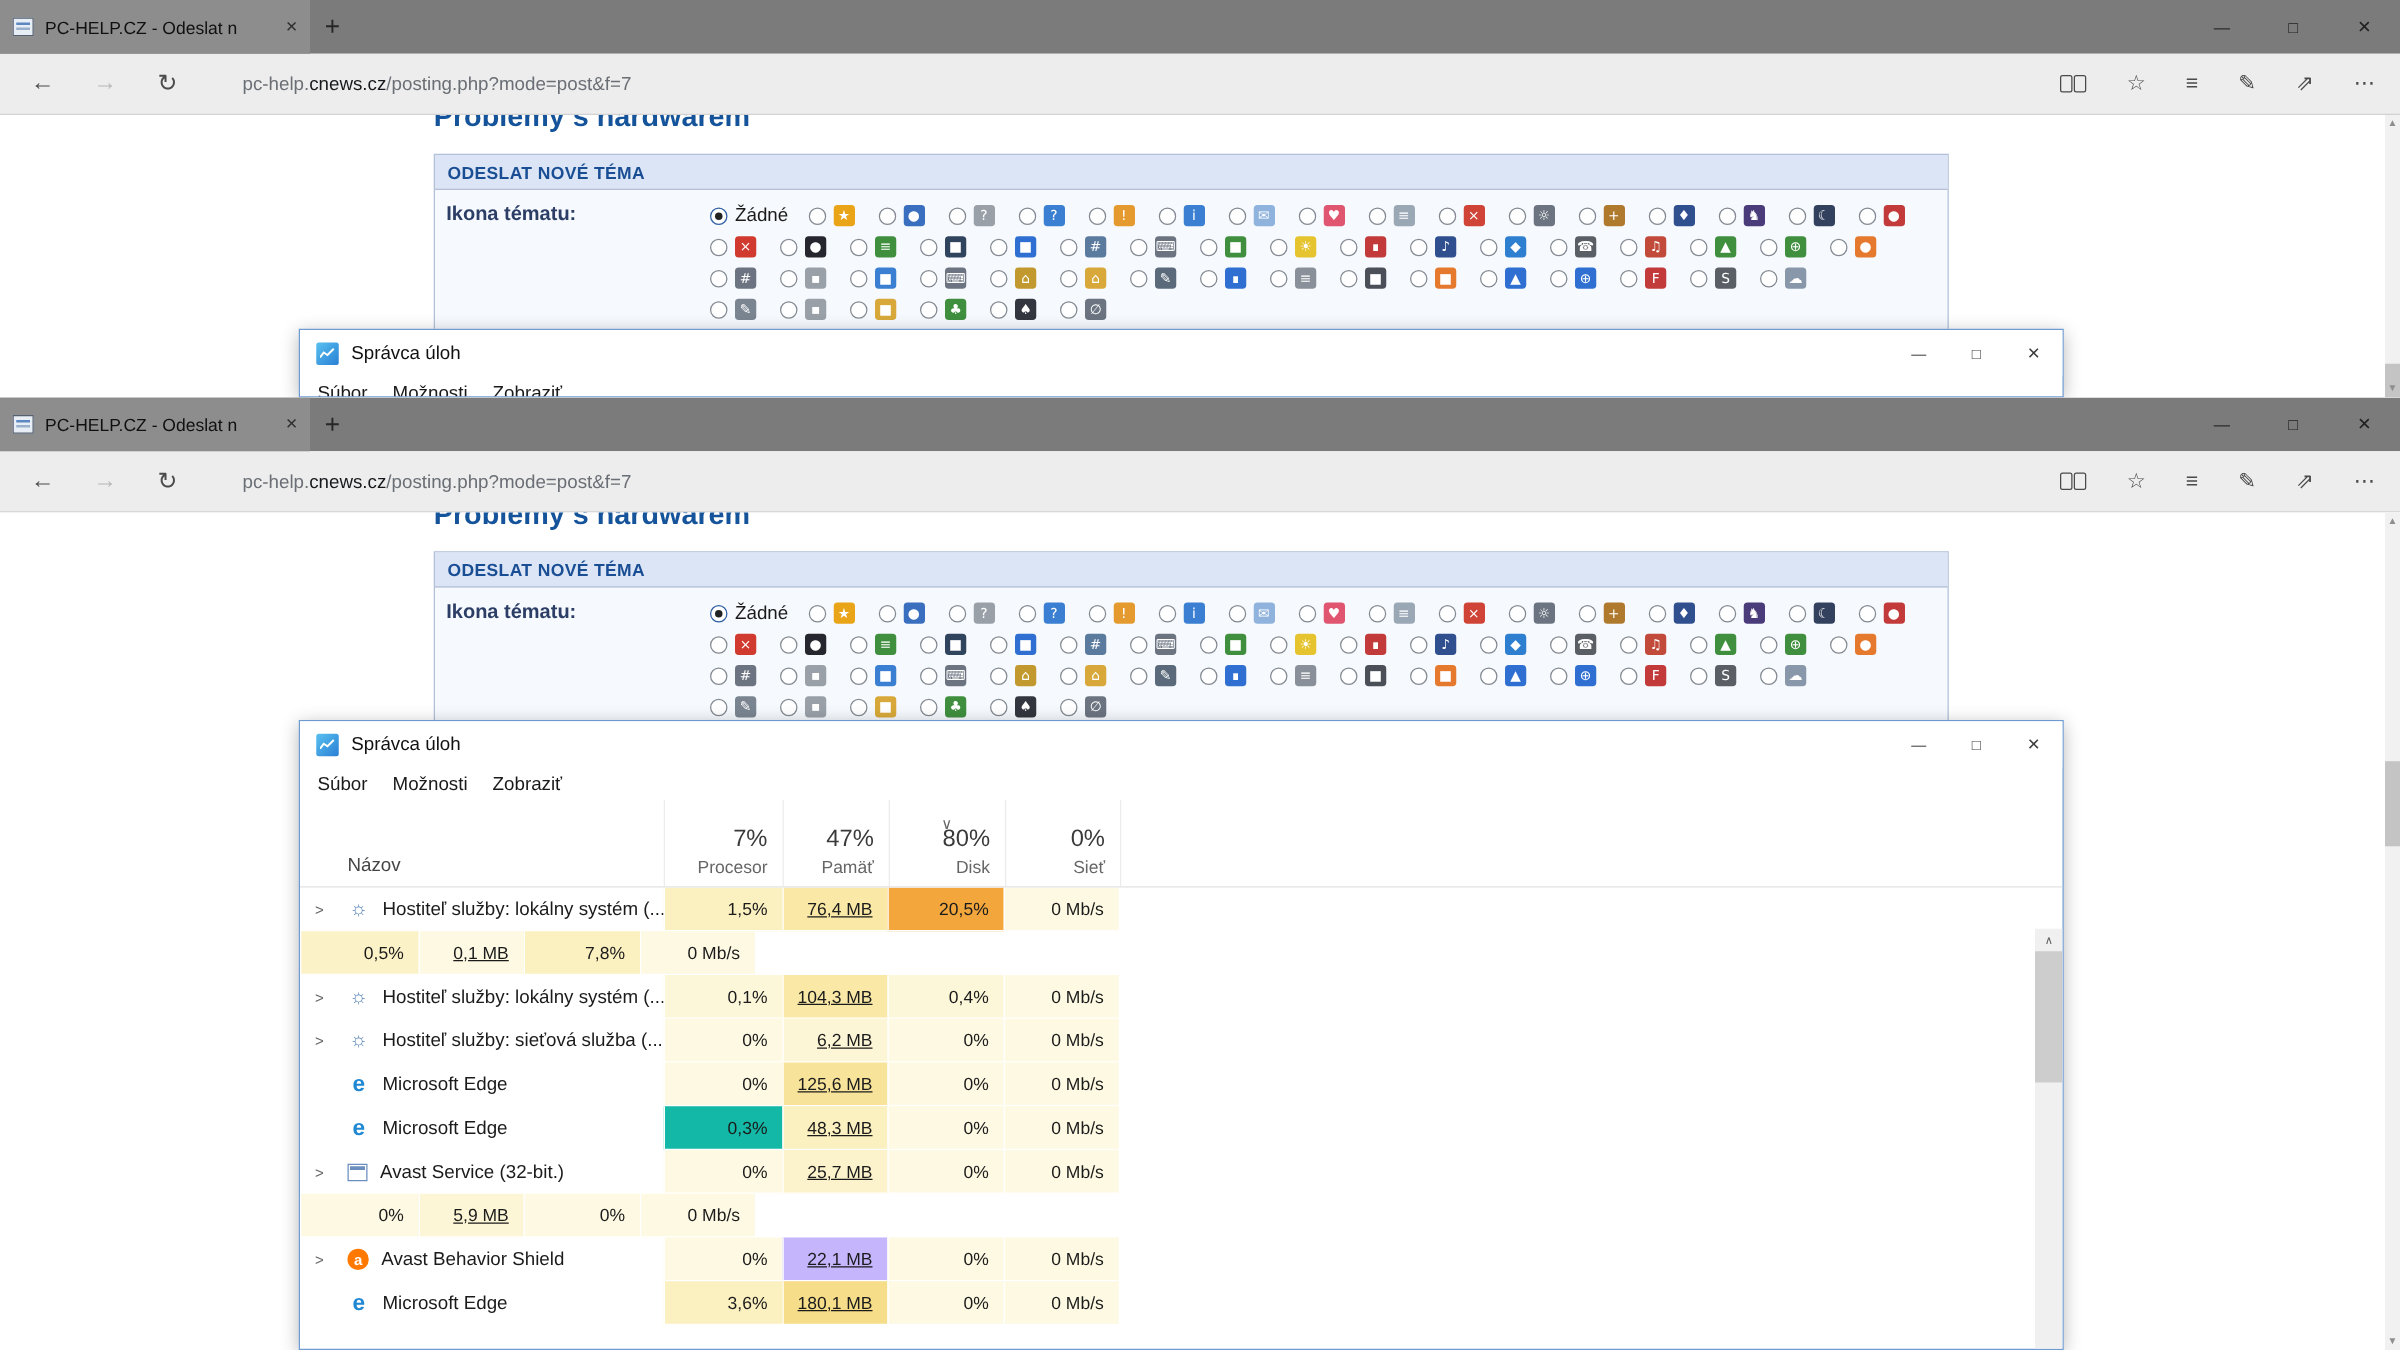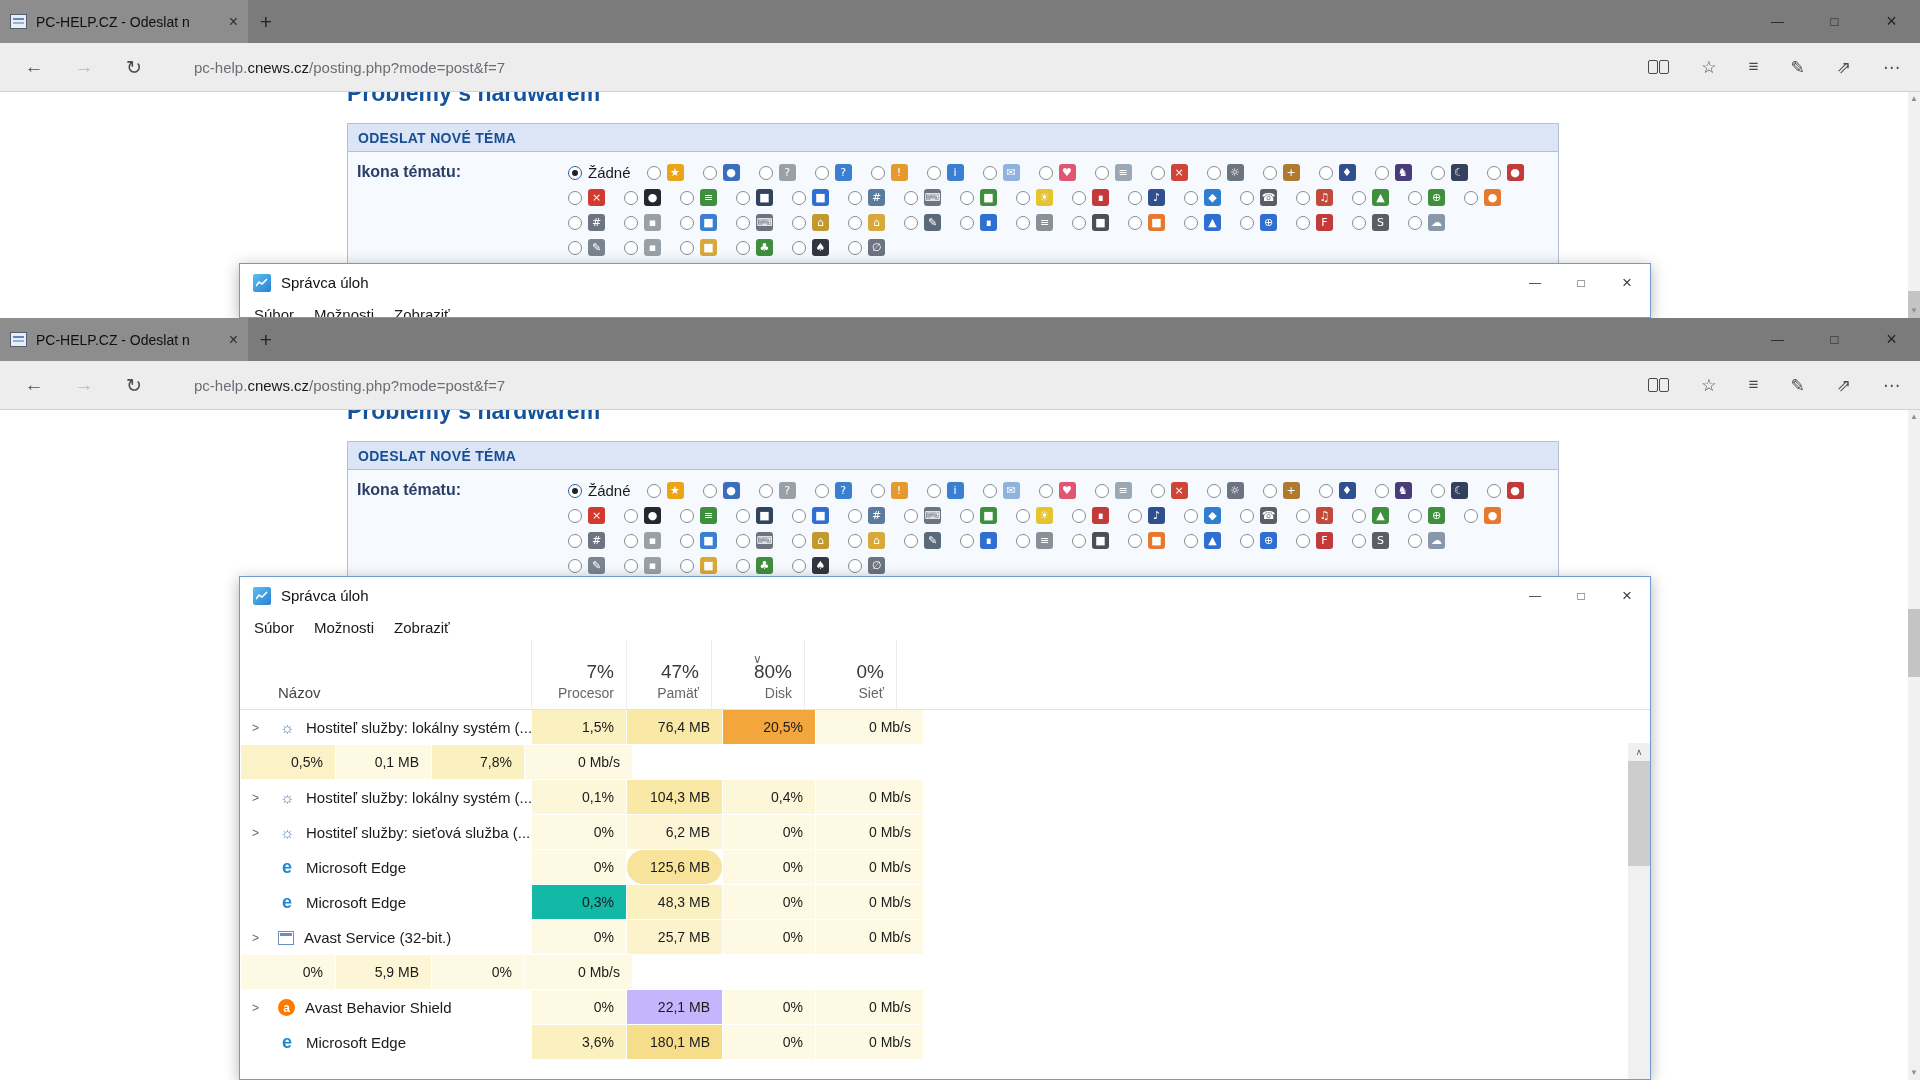--- a/index.html
+++ b/index.html
@@ -93,21 +93,21 @@
   .picon{width:18px;height:18px;margin-right:10px;flex:none;display:flex;align-items:center;justify-content:center;box-sizing:border-box;}
   .picon.service{color:#5b87b8;font-size:16px;}
   .picon.system{width:17px;height:14px;border:2px solid #44689a;border-radius:2px;background:#cfe0f2;}
   .picon.edge{color:#1e88d2;font-weight:bold;font-size:18px;}
   .picon.avast{width:17px;height:17px;background:#ff7800;border-radius:50%;color:#fff;font-weight:bold;font-size:12px;}
   .picon.app{width:16px;height:14px;border:1px solid #6a8fbf;background:#fff;position:relative;}
   .picon.app::before{content:"";position:absolute;left:1px;right:1px;top:1px;height:3px;background:#6a8fbf;}
   .pname{font-size:15px;color:#1b1b1b;white-space:nowrap;overflow:hidden;}
   .cell{display:flex;align-items:center;justify-content:flex-end;padding-right:12px;font-size:14px;color:#1b1b1b;
         box-sizing:border-box;border-left:1px solid #fff;border-bottom:1px solid #fff;flex:none;}
-  .cell.cpu{width:95px;} .cell.mem{width:96px;} .cell.disk{width:93px;} .cell.net{width:108px;}
+  .cell.cpu{width:95px;} .cell.mem{width:84px;text-decoration:underline;} .cell.disk{width:93px;} .cell.net{width:92px;}
 
   .tmscroll{position:absolute;top:166px;right:0;bottom:0;width:22px;background:#f0f0f0;}
   .tmscroll .up{display:block;height:18px;text-align:center;font-size:9px;color:#5a5a5a;line-height:18px;}
   .tmthumb{position:absolute;top:18px;left:0;right:0;height:105px;background:#cdcdcd;}
 </style>
 </head>
 <body>
 
 <div class="browser" id="browser1">
   <div class="titlebar">
@@ -542,21 +542,21 @@
         <div class="cell disk" style="background: rgb(253, 249, 226);">0%</div>
         <div class="cell net" style="background: rgb(253, 249, 226);">0 Mb/s</div>
       </div>
       <div class="tmrow">
         <div class="tmname">
           <span class="chev"></span>
           <span class="picon edge">e</span>
           <span class="pname">Microsoft Edge</span>
         </div>
         <div class="cell cpu" style="background: rgb(253, 249, 226);">0%</div>
-        <div class="cell mem" style="background: rgb(248, 227, 154); border-radius: 17px;">125,6 MB</div>
+        <div class="cell mem" style="background: rgb(248, 227, 154);">125,6 MB</div>
         <div class="cell disk" style="background: rgb(253, 249, 226);">0%</div>
         <div class="cell net" style="background: rgb(253, 249, 226);">0 Mb/s</div>
       </div>
       <div class="tmrow">
         <div class="tmname">
           <span class="chev"></span>
           <span class="picon edge">e</span>
           <span class="pname">Microsoft Edge</span>
         </div>
         <div class="cell cpu" style="background: #14b8a6;">0,3%</div>

